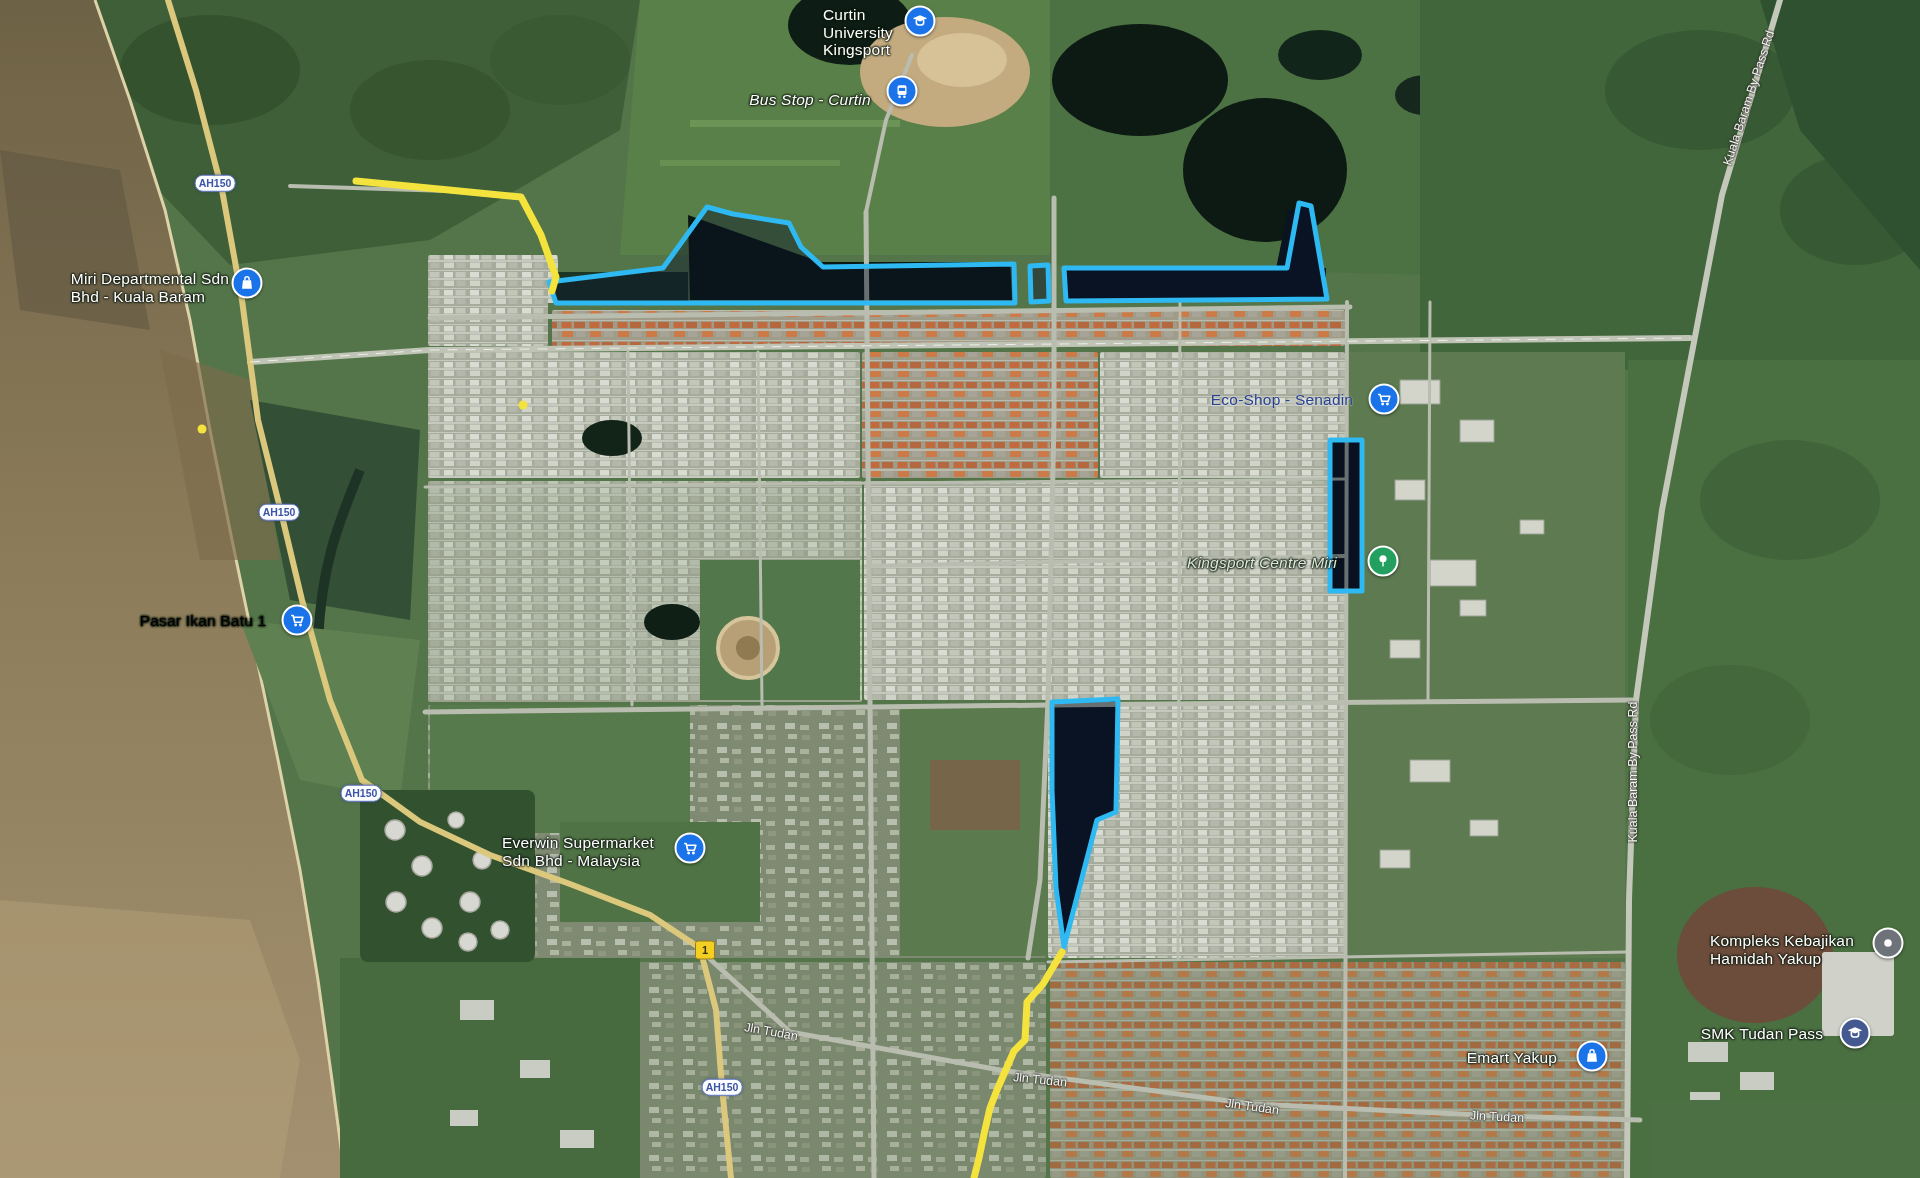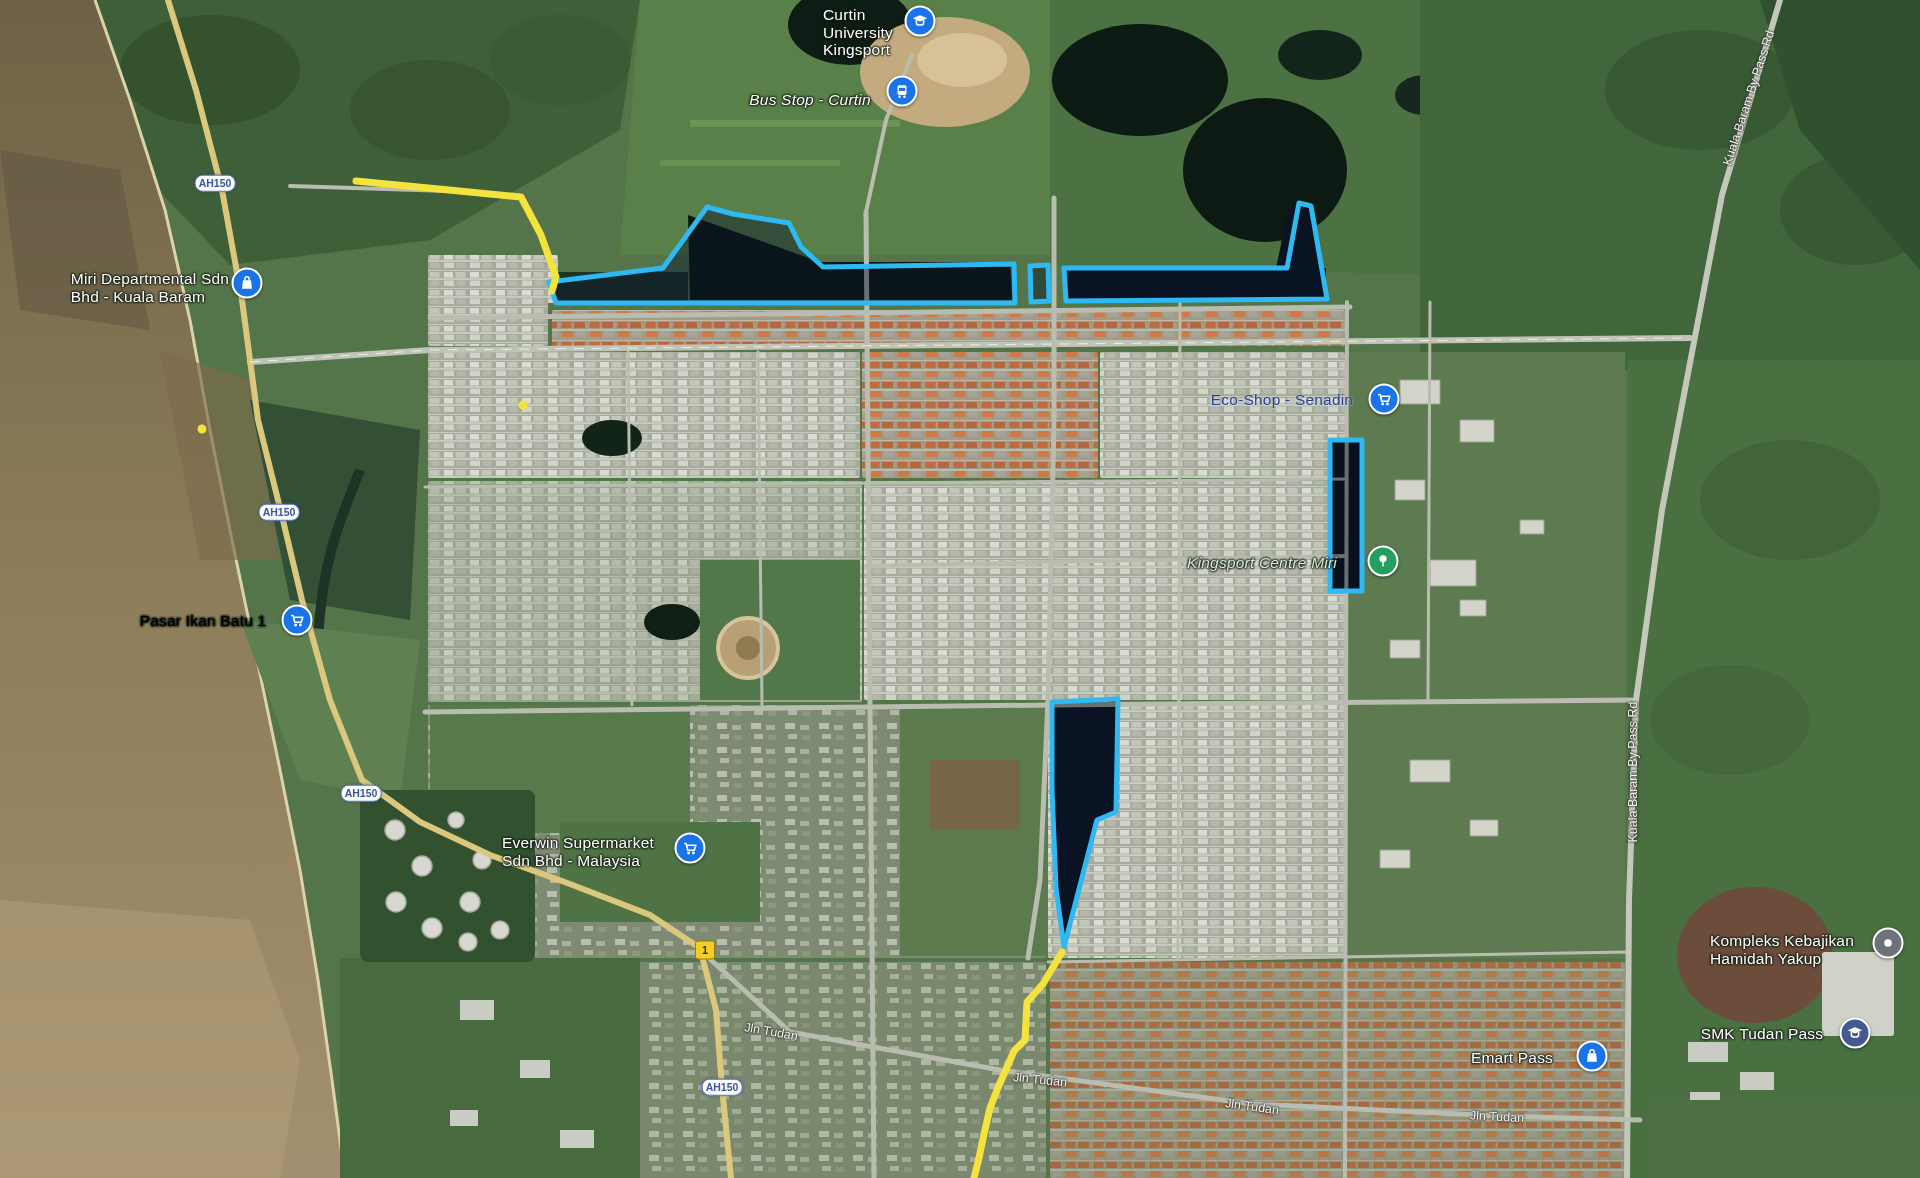--- a/index.html
+++ b/index.html
@@ -298,21 +298,21 @@
       <div class="poi-label halo" style="left: 1762px; top: 1034px; color: rgb(255, 255, 255);">
         <div>SMK Tudan Pass</div>
       </div>
       <div class="pin" style="left: 1855px; top: 1033px; background: rgb(68, 89, 143); color: rgb(68, 89, 143);">
         <svg viewBox="0 0 30 30">
           <polygon points="15,8.5 23,12 15,15.5 7,12" fill="#fff"></polygon>
           <path d="M11 14v3.2c0 1.3 1.8 2.3 4 2.3s4-1 4-2.3V14" fill="none" stroke="#fff" stroke-width="1.8"></path>
         </svg>
       </div>
       <div class="poi-label halo" style="left: 1512px; top: 1058px; color: rgb(255, 255, 255);">
-        <div>Emart Pass</div>
+        <div>Emart Yakup</div>
       </div>
       <div class="pin" style="left: 1592px; top: 1056px; background: rgb(26, 115, 232); color: rgb(26, 115, 232);">
         <svg viewBox="0 0 30 30">
           <path d="M10.5 12h9l1 9.5h-11z" fill="#fff"></path>
           <path d="M12.7 12v-1.6a2.3 2.3 0 0 1 4.6 0V12" fill="none" stroke="#fff" stroke-width="1.6"></path>
         </svg>
       </div>
       <div class="shield-highway" style="left: 215px; top: 183px;">AH150</div>
       <div class="shield-highway" style="left: 279px; top: 512px;">AH150</div>
       <div class="shield-highway" style="left: 361px; top: 793px;">AH150</div>

